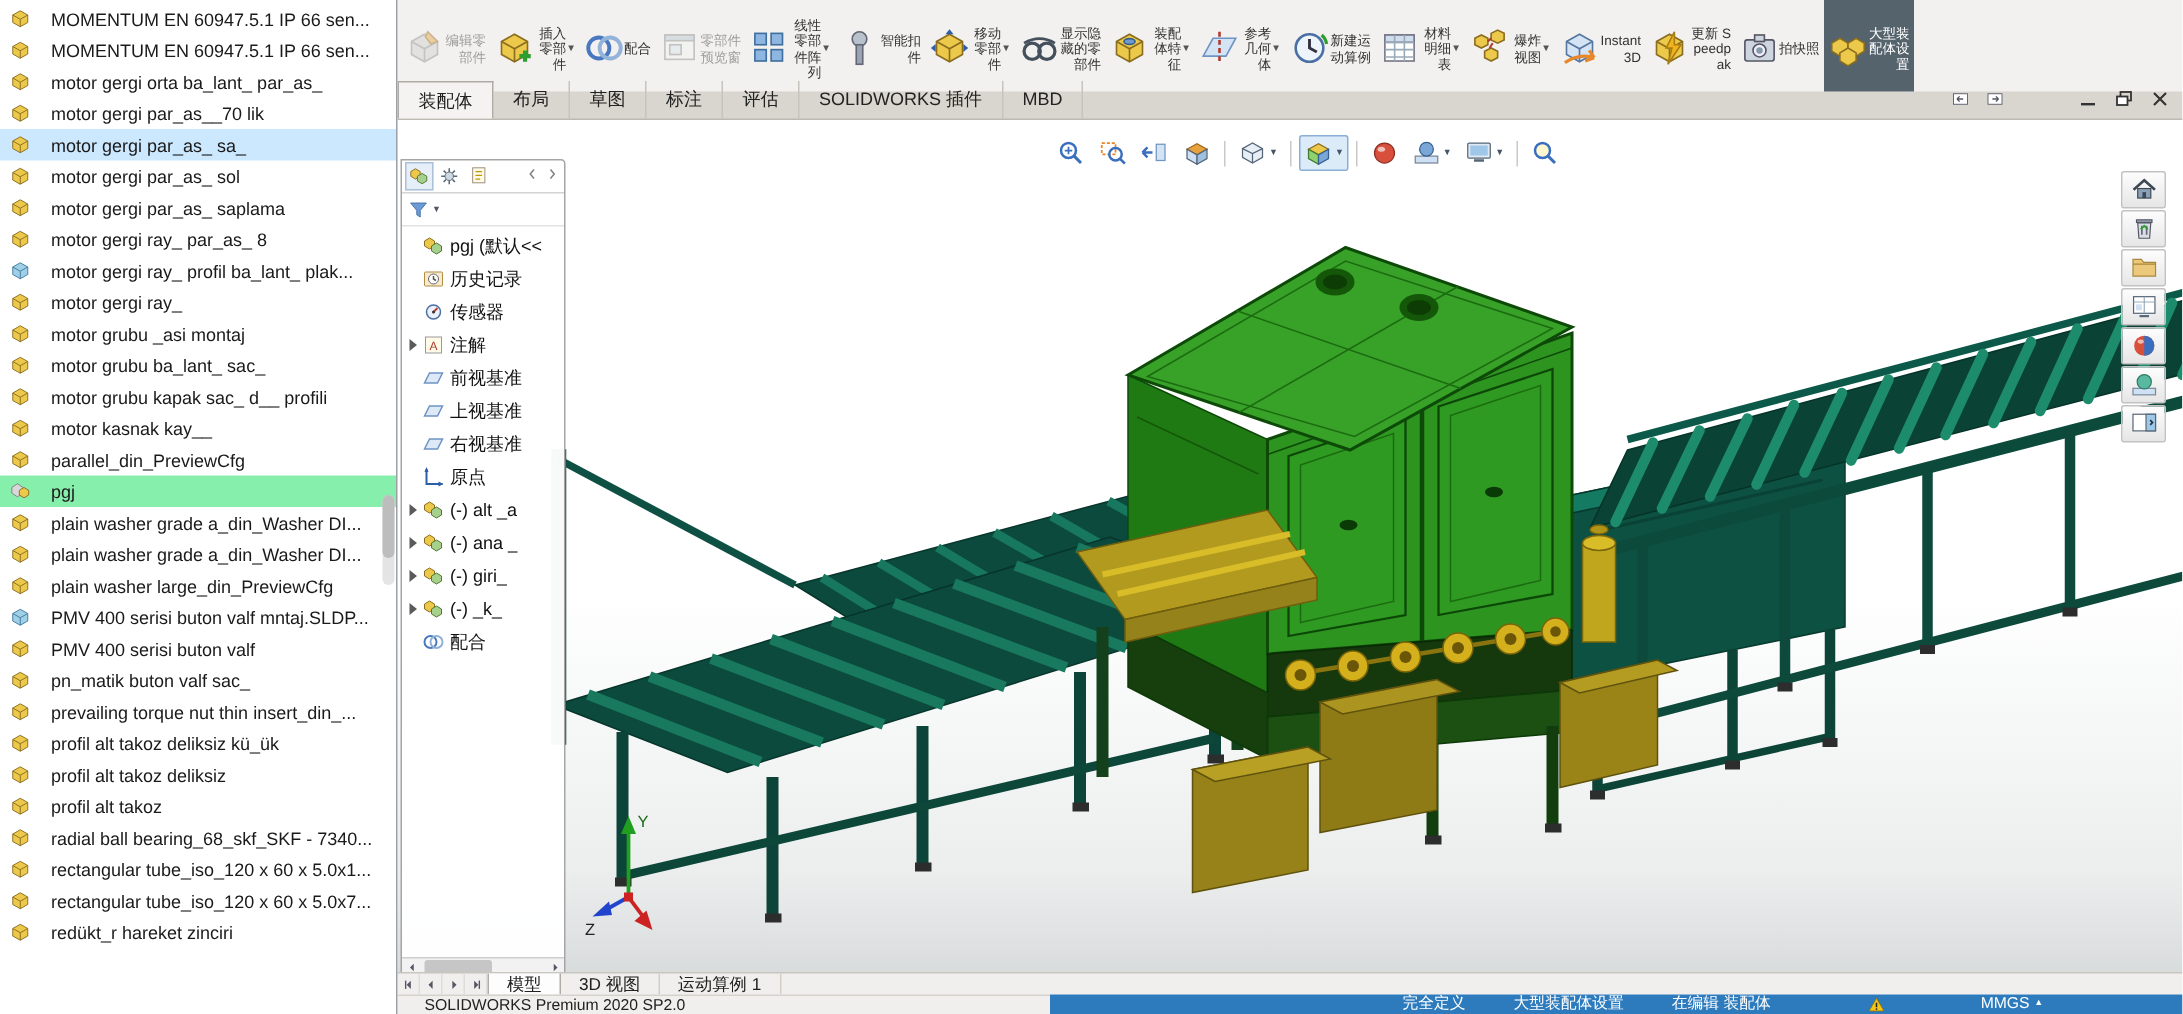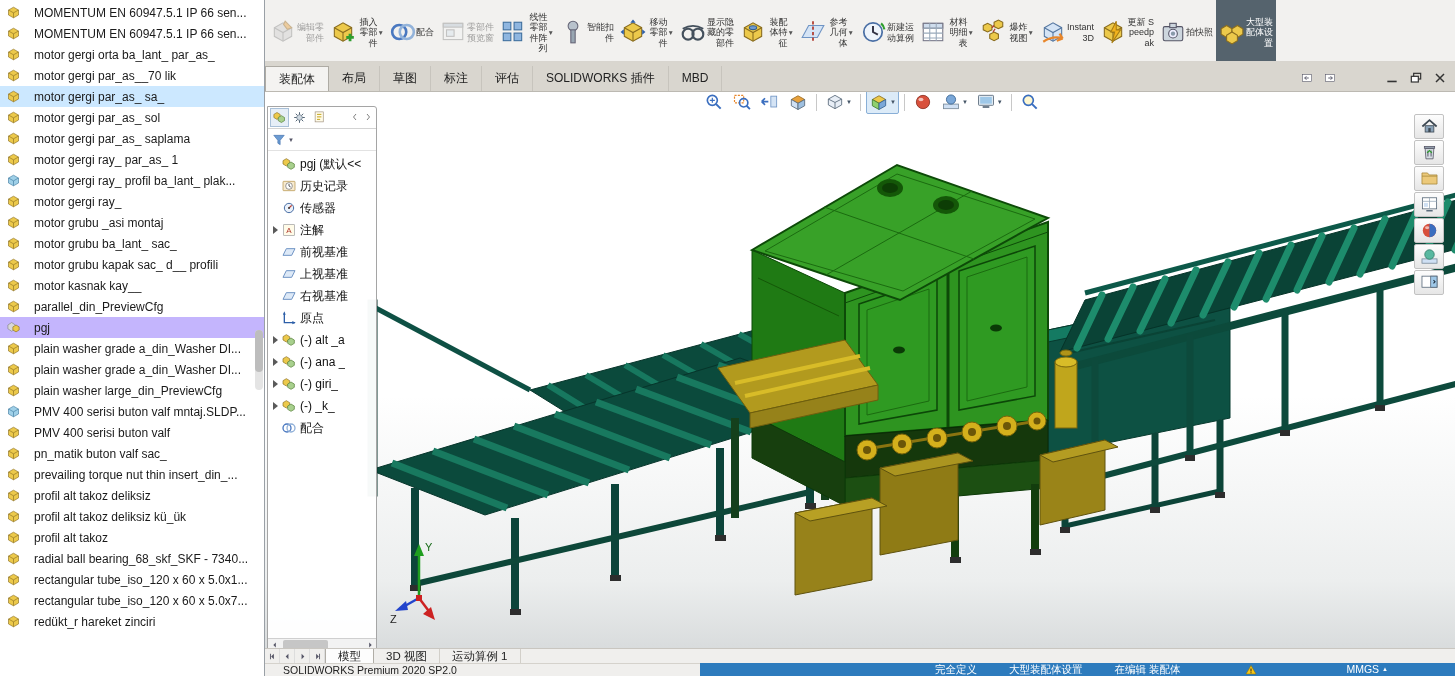--- a/index.html
+++ b/index.html
@@ -6,35 +6,35 @@
   html,body{width:1455px;height:676px;overflow:hidden;font-family:"Liberation Sans",sans-serif;background:#fff}
   #app{position:relative;width:1455px;height:676px}
   .ic{display:inline-flex;flex:none}
   .ic svg{width:100%;height:100%;display:block}
 
   
   #left-panel{position:absolute;left:0;top:0;width:265px;height:676px;background:#fff;border-right:1px solid #9aa0a6;z-index:6;overflow:hidden}
   #doc-list{padding-top:2px}
   .doc-item{display:flex;align-items:center;gap:13px;height:21px;padding-left:6px;font-size:12px;color:#1a1a1a;white-space:nowrap;overflow:hidden}
   .doc-item.selected{background:var(--selection-blue,#cce8ff)}
-  .doc-item.inactive-selected{background:#c4b5fd}
+  .doc-item.inactive-selected{background:#86efac}
   #doc-scrollbar{position:absolute;right:1px;top:330px;width:8px;height:60px;background:#e4e4e4;border-radius:4px}
   #doc-scrollbar .thumb{width:100%;height:42px;background:#bdbdbd;border-radius:4px}
 
   
   #ribbon{position:absolute;left:265px;top:0;width:1190px;height:62px;background:#f2f1ef;border-bottom:1px solid #d8d5cf;z-index:5}
   #ribbon-buttons{display:flex;align-items:stretch;height:61px;padding-left:2px}
   .rbtn{display:flex;flex-direction:row;align-items:center;justify-content:flex-start;padding:3px 3px 0;min-width:46px;max-width:60px;font-size:9px;line-height:1.12;text-align:right;color:#333;word-break:break-all;cursor:default}
   .rbtn .cap{margin-top:1px}
   .rbtn .dd{font-size:6.5px;color:#555;line-height:6px;margin-top:1px}
   .rbtn.active{background:var(--ribbon-active,#55636d);color:#fff}
   .rbtn.disabled{opacity:.45}
 
   
-  #tabstrip{position:absolute;left:265px;top:62px;width:1190px;height:30px;background:#d9d6cf;border-bottom:1px solid #bcb9b2;display:flex;align-items:flex-end;z-index:5}
+  #tabstrip{position:absolute;left:265px;top:62px;width:1190px;height:18px;background:#d9d6cf;border-bottom:1px solid #bcb9b2;display:flex;align-items:flex-end;z-index:5}
   #cmd-tabs{display:flex;align-items:flex-end;height:26px}
   .ctab{height:25px;line-height:24px;padding:0 13px;font-size:12px;color:#222;border-right:1px solid #c7c4bd}
   .ctab.active{background:#f4f3f1;border:1px solid #aeaba4;border-bottom:none;font-weight:normal}
   #win-controls{margin-left:auto;display:flex;align-items:center;gap:6px;padding-right:6px;height:26px}
   .wbtn{width:18px;height:18px;display:flex;align-items:center;justify-content:center}
   .wbtn.small{width:15px;height:15px;margin-right:40px}
 
   
   #viewport{position:absolute;left:265px;top:88px;width:1190px;height:560px;overflow:hidden;background:linear-gradient(#ffffff 55%,#eceeee 88%,#d9dcdd)}
   #scene{position:absolute;left:0;top:0}
@@ -77,21 +77,21 @@
   .navcell{width:15px;display:flex;align-items:center;justify-content:center;border-right:1px solid #ddd}
   .mtab{padding:0 12px;display:flex;align-items:center;border-right:1px solid #d2cfc9}
   .mtab.active{background:#fdfdfd;border-left:1px solid #b0ada6;border-right:1px solid #b0ada6}
 
   
   #status-bar{position:absolute;left:265px;top:663px;width:1190px;height:13px;display:flex;font-size:10.5px;line-height:13px;z-index:5}
   #status-left{width:435px;background:#f0efed;color:#222;padding-left:18px;white-space:nowrap;overflow:hidden;border-top:1px solid #d5d2cc}
   #status-right{flex:1;background:var(--statusbar-blue,#2d7bbd);color:#fff;display:flex;align-items:center;padding-left:235px;white-space:nowrap}
   .sitem{margin-right:32px}
   #status-warning{margin-left:32px;width:14px;height:12px}
-  #units-selector{margin-left:88px;display:flex;align-items:center;gap:3px}
+  #units-selector{margin-left:62px;display:flex;align-items:center;gap:3px}
   #units-selector .dd{font-size:6px}
 </style>
 </head>
 <body>
 
 <div id="app">
 
   <aside id="left-panel">
     <div id="doc-list">
         <div class="doc-item">
@@ -165,21 +165,21 @@
           <span class="lbl">motor gergi par_as_ saplama</span>
         </div>
         <div class="doc-item">
           <span class="ic" style="width: 15px; height: 15px;">
             <svg viewBox="0 0 24 24">
               <polygon points="4,8 12,3.5 20,8 20,16 12,20.5 4,16" fill="#ecc94b" stroke="#8a6d1f"></polygon>
               <polyline points="4,8 12,12.5 20,8" fill="none" stroke="#8a6d1f"></polyline>
               <line x1="12" y1="12.5" x2="12" y2="20.5" stroke="#8a6d1f"></line>
             </svg>
           </span>
-          <span class="lbl">motor gergi ray_ par_as_ 1</span>
+          <span class="lbl">motor gergi ray_ par_as_ 8</span>
         </div>
         <div class="doc-item">
           <span class="ic" style="width: 15px; height: 15px;">
             <svg viewBox="0 0 24 24">
               <polygon points="4,8 12,3.5 20,8 20,16 12,20.5 4,16" fill="#9fd0e8" stroke="#3f7a9e"></polygon>
               <polyline points="4,8 12,12.5 20,8" fill="none" stroke="#3f7a9e"></polyline>
               <line x1="12" y1="12.5" x2="12" y2="20.5" stroke="#3f7a9e"></line>
             </svg>
           </span>
           <span class="lbl">motor gergi ray_ profil ba_lant_ plak...</span>
@@ -324,31 +324,31 @@
           <span class="lbl">prevailing torque nut thin insert_din_...</span>
         </div>
         <div class="doc-item">
           <span class="ic" style="width: 15px; height: 15px;">
             <svg viewBox="0 0 24 24">
               <polygon points="4,8 12,3.5 20,8 20,16 12,20.5 4,16" fill="#ecc94b" stroke="#8a6d1f"></polygon>
               <polyline points="4,8 12,12.5 20,8" fill="none" stroke="#8a6d1f"></polyline>
               <line x1="12" y1="12.5" x2="12" y2="20.5" stroke="#8a6d1f"></line>
             </svg>
           </span>
+          <span class="lbl">profil alt takoz deliksiz kü_ük</span>
+        </div>
+        <div class="doc-item">
+          <span class="ic" style="width: 15px; height: 15px;">
+            <svg viewBox="0 0 24 24">
+              <polygon points="4,8 12,3.5 20,8 20,16 12,20.5 4,16" fill="#ecc94b" stroke="#8a6d1f"></polygon>
+              <polyline points="4,8 12,12.5 20,8" fill="none" stroke="#8a6d1f"></polyline>
+              <line x1="12" y1="12.5" x2="12" y2="20.5" stroke="#8a6d1f"></line>
+            </svg>
+          </span>
           <span class="lbl">profil alt takoz deliksiz</span>
-        </div>
-        <div class="doc-item">
-          <span class="ic" style="width: 15px; height: 15px;">
-            <svg viewBox="0 0 24 24">
-              <polygon points="4,8 12,3.5 20,8 20,16 12,20.5 4,16" fill="#ecc94b" stroke="#8a6d1f"></polygon>
-              <polyline points="4,8 12,12.5 20,8" fill="none" stroke="#8a6d1f"></polyline>
-              <line x1="12" y1="12.5" x2="12" y2="20.5" stroke="#8a6d1f"></line>
-            </svg>
-          </span>
-          <span class="lbl">profil alt takoz deliksiz kü_ük</span>
         </div>
         <div class="doc-item">
           <span class="ic" style="width: 15px; height: 15px;">
             <svg viewBox="0 0 24 24">
               <polygon points="4,8 12,3.5 20,8 20,16 12,20.5 4,16" fill="#ecc94b" stroke="#8a6d1f"></polygon>
               <polyline points="4,8 12,12.5 20,8" fill="none" stroke="#8a6d1f"></polyline>
               <line x1="12" y1="12.5" x2="12" y2="20.5" stroke="#8a6d1f"></line>
             </svg>
           </span>
           <span class="lbl">profil alt takoz</span>

